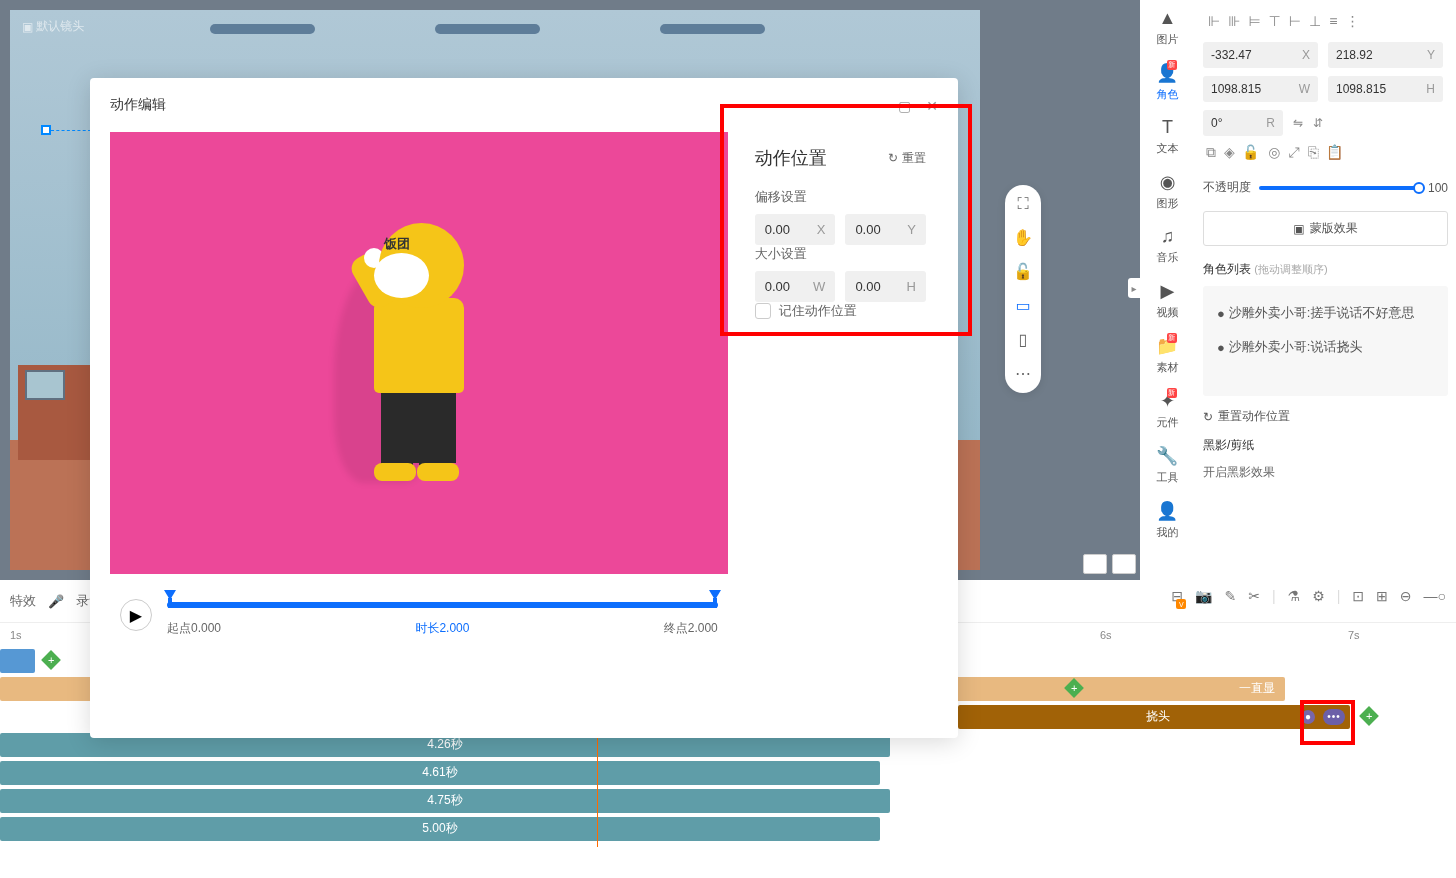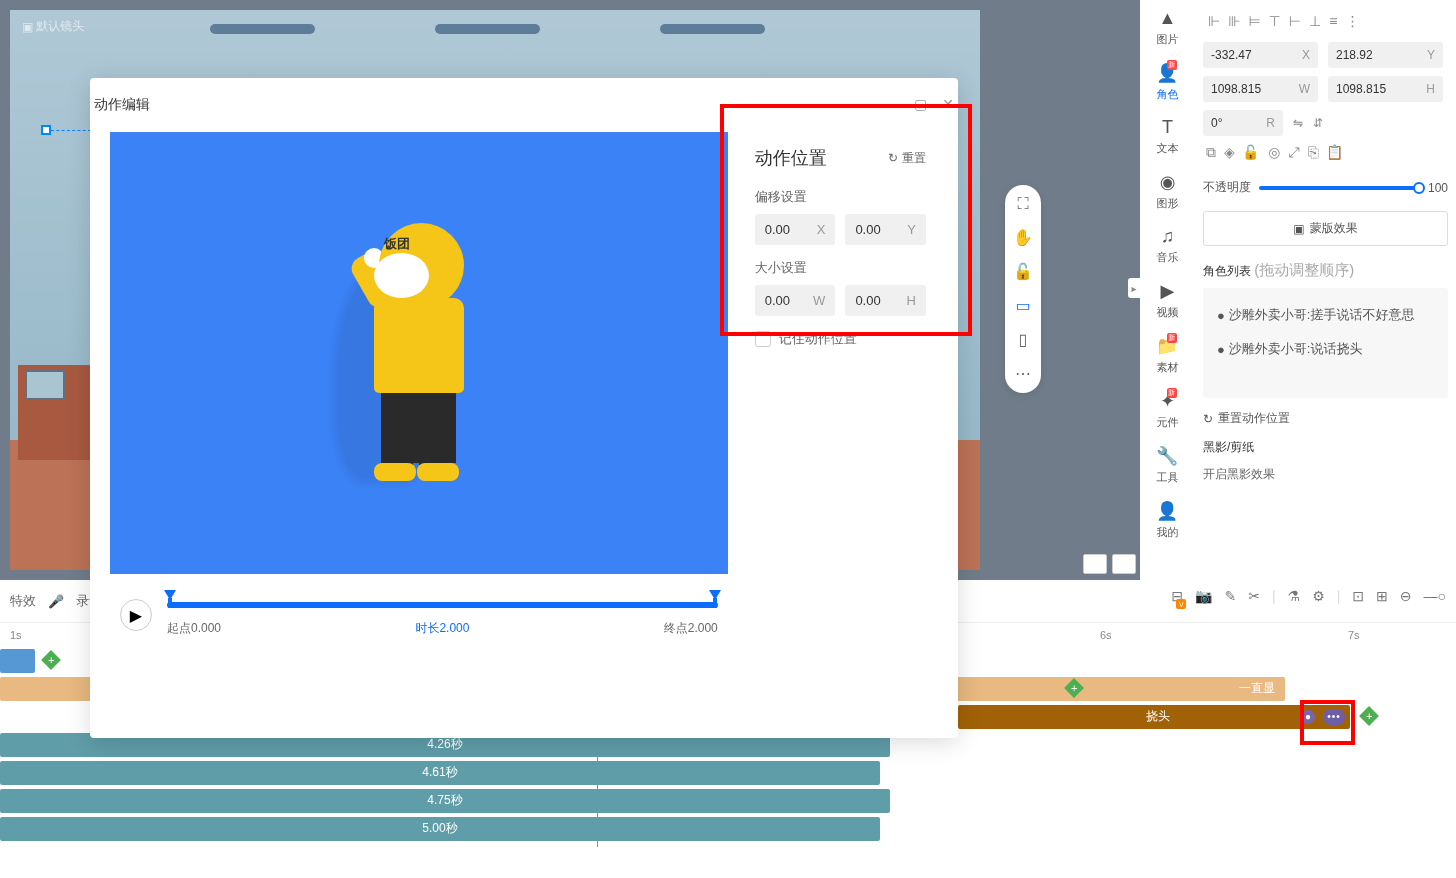--- a/index.html
+++ b/index.html
@@ -25,43 +25,43 @@
     .prop-row { display: flex; gap: 10px; margin-top: 8px; }
     .prop-input { display: flex; align-items: center; background: #f0f0f0; padding: 6px 8px; border-radius: 3px; width: 115px; justify-content: space-between; }
     .prop-input .val { color: #333; }
     .prop-input .lbl { color: #999; }
     .icon-row { display: flex; gap: 8px; padding: 8px 3px; color: #888; font-size: 14px; }
     .opacity-row { display: flex; align-items: center; gap: 8px; margin-top: 10px; }
     .opacity-slider { flex: 1; height: 4px; background: #0d6efd; position: relative; border-radius: 2px; }
     .opacity-thumb { position: absolute; right: -5px; top: -4px; width: 12px; height: 12px; background: #fff; border: 2px solid #0d6efd; border-radius: 50%; }
     .mask-btn { display: flex; align-items: center; justify-content: center; gap: 5px; margin: 15px 0; padding: 8px; border: 1px solid #ddd; border-radius: 3px; cursor: pointer; }
     .section-title { font-size: 12px; color: #333; margin: 10px 0 8px 0; }
-    .section-title .hint { color: #aaa; font-size: 15px; }
+    .section-title .hint { color: #aaa; font-size: 11px; }
     .role-list { background: #f7f7f7; padding: 10px; border-radius: 3px; min-height: 110px; }
     .role-item { padding: 8px 4px; cursor: pointer; font-size: 13px; display: flex; align-items: center; gap: 4px; }
     .reset-action { display: flex; align-items: center; gap: 5px; margin: 12px 0; cursor: pointer; }
     
     
     .canvas-toolbar { position: absolute; top: 185px; left: 1005px; width: 36px; background: #fff; border-radius: 20px; display: flex; flex-direction: column; padding: 10px 0; gap: 15px; align-items: center; box-shadow: 0 2px 8px rgba(0,0,0,0.1); }
     .canvas-tool-btn { font-size: 16px; color: #666; cursor: pointer; }
     .canvas-tool-btn.active { color: #0d6efd; }
     .expand-handle { position: absolute; top: 278px; left: 1128px; width: 12px; height: 20px; background: #fff; border-radius: 3px 0 0 3px; display: flex; align-items: center; justify-content: center; color: #888; font-size: 10px; }
     
     
     .bottom-thumb { position: absolute; top: 554px; left: 1083px; display: flex; gap: 5px; }
     .thumb-box { width: 24px; height: 20px; border: 1px solid #ccc; background: #fff; border-radius: 2px; }
     
     
     .modal-overlay { position: absolute; top: 0; left: 0; width: 100%; height: 100%; background: rgba(0,0,0,0); z-index: 50; pointer-events: none; }
     .modal { position: absolute; top: 78px; left: 90px; width: 868px; height: 660px; background: #fff; border-radius: 4px; box-shadow: 0 4px 24px rgba(0,0,0,0.15); pointer-events: auto; display: flex; flex-direction: column; }
-    .modal-header { padding: 18px 4px; display: flex; justify-content: space-between; align-items: flex-start; font-size: 14px; font-weight: 500; color: #333; }
+    .modal-header { padding: 18px 20px; display: flex; justify-content: space-between; align-items: flex-end; font-size: 14px; font-weight: 500; color: #333; }
     .modal-header-icons { display: flex; gap: 15px; color: #999; font-size: 14px; }
     .modal-body { flex: 1; display: flex; padding: 0 20px; gap: 15px; }
     .preview-area { width: 635px; display: flex; flex-direction: column; }
-    .preview-canvas { height: 442px; background: #3b82f6; display: flex; align-items: center; justify-content: center; position: relative; }
+    .preview-canvas { height: 442px; background: #ec4899; display: flex; align-items: center; justify-content: center; position: relative; }
     .character { width: 120px; height: 260px; position: relative; }
     .char-shadow { position: absolute; left: -25px; top: 40px; width: 100px; height: 220px; background: rgba(0,0,0,0.08); filter: blur(3px); border-radius: 50% 50% 30% 30%; }
     .char-head { position: absolute; top: 0; left: 20px; width: 85px; height: 85px; background: #f5c518; border-radius: 50%; }
     .char-face { position: absolute; top: 30px; left: 15px; width: 55px; height: 45px; background: #fff; border-radius: 50%; }
     .char-hat-text { position: absolute; top: 12px; left: 25px; font-size: 13px; font-weight: bold; color: #333; }
     .char-body { position: absolute; top: 75px; left: 15px; width: 90px; height: 95px; background: #f5c518; border-radius: 10px 10px 5px 5px; }
     .char-arm { position: absolute; top: 30px; left: 0px; width: 30px; height: 55px; background: #f5c518; border-radius: 12px; transform: rotate(-30deg); }
     .char-hand { position: absolute; top: 25px; left: 5px; width: 20px; height: 20px; background: #fff; border-radius: 50%; }
     .char-legs { position: absolute; top: 165px; left: 22px; width: 75px; height: 75px; background: #2a2a2a; }
     .char-leg1 { position: absolute; top: 200px; left: 22px; width: 32px; height: 45px; background: #2a2a2a; }
@@ -81,21 +81,21 @@
     .track-labels .start { color: #666; }
     .track-labels .duration { color: #0d6efd; }
     .track-labels .end { color: #666; }
     
     .settings-area { width: 200px; padding: 14px 12px; }
     .red-highlight { border: 4px solid #ff0000; position: absolute; top: 104px; left: 720px; width: 252px; height: 232px; z-index: 60; pointer-events: none; }
     .settings-header { display: flex; justify-content: space-between; align-items: center; margin-bottom: 18px; }
     .settings-title { font-size: 18px; font-weight: 500; color: #333; }
     .reset-btn { display: flex; align-items: center; gap: 4px; font-size: 12px; color: #666; cursor: pointer; }
     .setting-label { font-size: 13px; color: #666; margin-bottom: 8px; }
-    .setting-row { display: flex; gap: 10px; margin-bottom: 14px; }
+    .setting-row { display: flex; gap: 10px; }
     .setting-input { flex: 1; background: #f0f0f0; padding: 8px 10px; border-radius: 3px; display: flex; justify-content: space-between; font-size: 13px; }
     .setting-input .val { color: #333; }
     .setting-input .lbl { color: #999; }
     .checkbox-row { display: flex; align-items: center; gap: 8px; font-size: 13px; color: #666; }
     .checkbox { width: 16px; height: 16px; border: 1px solid #ccc; border-radius: 3px; }
     
     .modal-footer { padding: 15px 20px; display: flex; justify-content: flex-end; gap: 10px; }
     .btn { padding: 8px 20px; border-radius: 3px; font-size: 13px; cursor: pointer; border: none; }
     .btn-primary { background: #0d6efd; color: #fff; }
     .btn-default { background: #fff; color: #555; border: 1px solid #ddd; }

